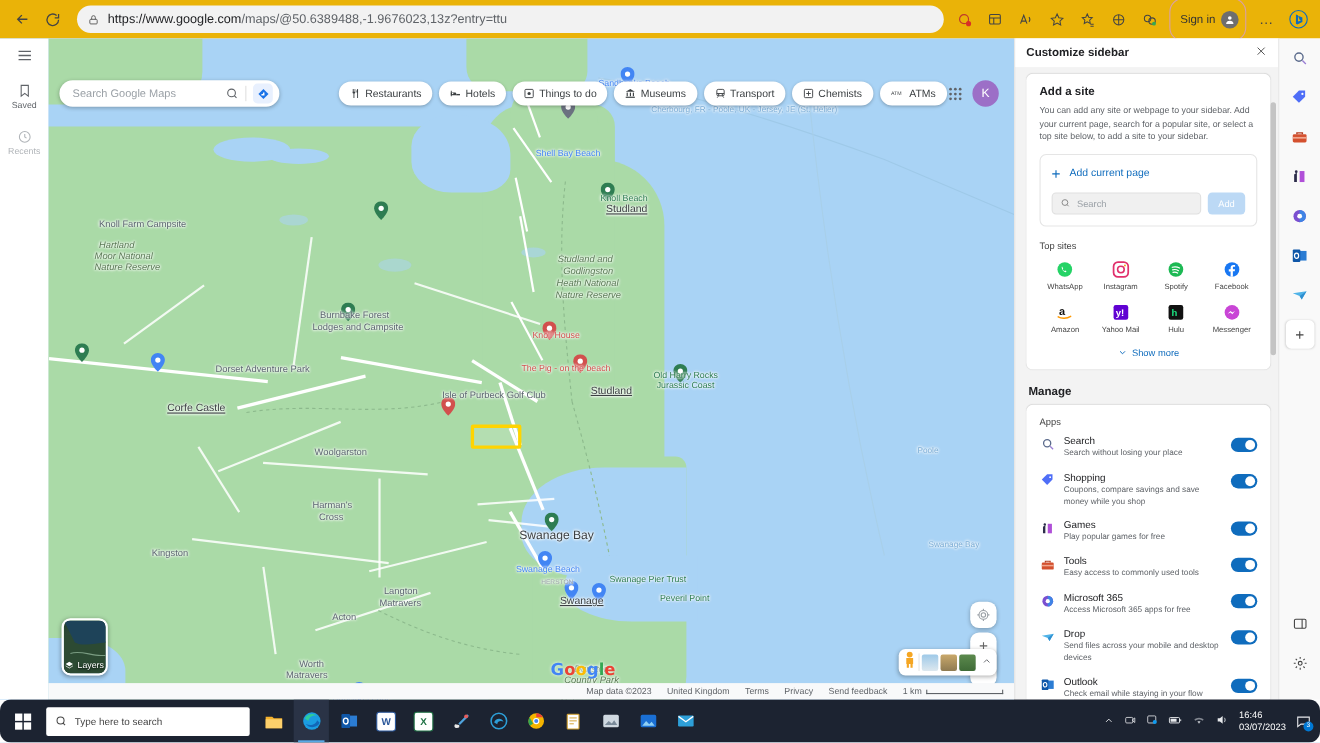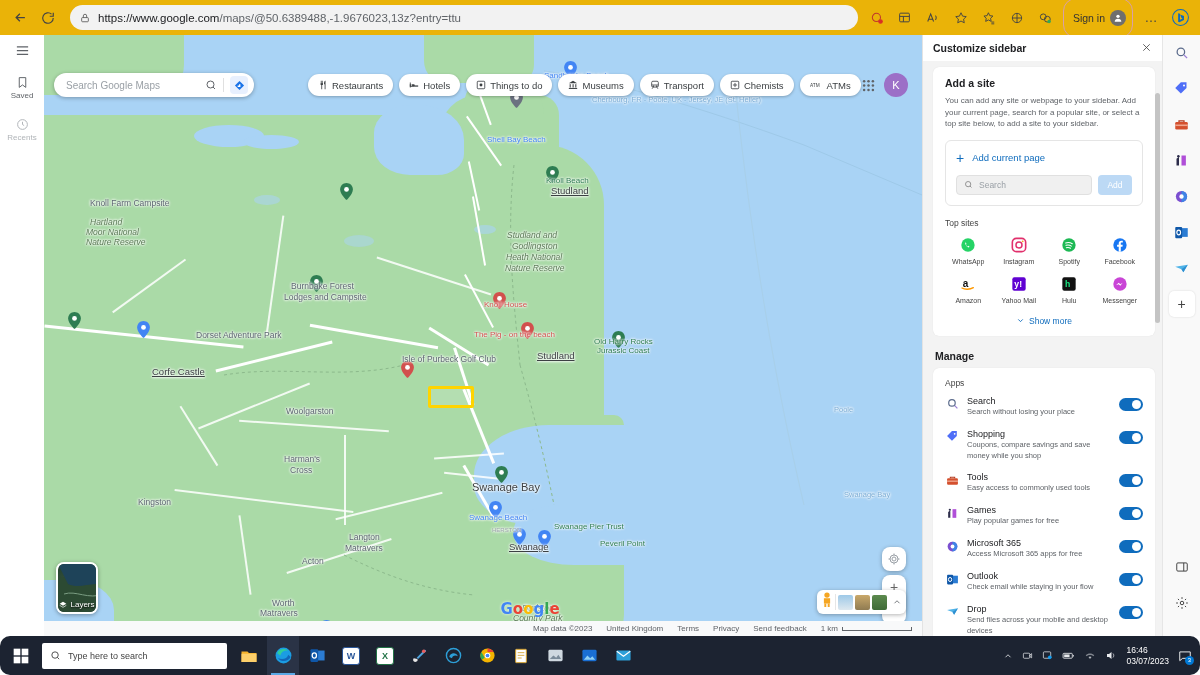--- a/index.html
+++ b/index.html
@@ -929,83 +929,83 @@
               </div>
               <div class="app-txt">
                 <div class="app-name">Shopping</div>
                 <div class="app-sub">Coupons, compare savings and save money while you shop</div>
               </div>
               <div class="toggle"></div>
             </div>
             <div class="app-row">
               <div class="app-ico">
                 <svg width="13" height="13" viewBox="0 0 24 24">
+                  <path d="M4 20V9l4-3v14z" fill="#2c2c4a"></path>
+                  <rect x="12" y="4" width="7" height="16" fill="#b04fd8"></rect>
+                  <circle cx="7" cy="5" r="2" fill="#2c2c4a"></circle>
+                </svg>
+              </div>
+              <div class="app-txt">
+                <div class="app-name">Games</div>
+                <div class="app-sub">Play popular games for free</div>
+              </div>
+              <div class="toggle"></div>
+            </div>
+            <div class="app-row">
+              <div class="app-ico">
+                <svg width="13" height="13" viewBox="0 0 24 24">
                   <rect x="2" y="8" width="20" height="12" rx="2" fill="#d4502e"></rect>
                   <path d="M8 8V6h8v2" stroke="#b33c20" stroke-width="2" fill="none"></path>
                   <rect x="2" y="12" width="20" height="2.5" fill="#f0a68e"></rect>
                 </svg>
               </div>
               <div class="app-txt">
                 <div class="app-name">Tools</div>
                 <div class="app-sub">Easy access to commonly used tools</div>
-              </div>
-              <div class="toggle"></div>
-            </div>
-            <div class="app-row">
-              <div class="app-ico">
-                <svg width="13" height="13" viewBox="0 0 24 24">
-                  <path d="M4 20V9l4-3v14z" fill="#2c2c4a"></path>
-                  <rect x="12" y="4" width="7" height="16" fill="#b04fd8"></rect>
-                  <circle cx="7" cy="5" r="2" fill="#2c2c4a"></circle>
-                </svg>
-              </div>
-              <div class="app-txt">
-                <div class="app-name">Games</div>
-                <div class="app-sub">Play popular games for free</div>
               </div>
               <div class="toggle"></div>
             </div>
             <div class="app-row">
               <div class="app-ico">
                 <svg width="13" height="13" viewBox="0 0 24 24">
                   <circle cx="12" cy="12" r="9" fill="#7b4fd0"></circle>
                   <path d="M12 3a9 9 0 0 1 0 18z" fill="#3f84e5"></path>
                   <circle cx="12" cy="12" r="3.5" fill="#fff"></circle>
                 </svg>
               </div>
               <div class="app-txt">
                 <div class="app-name">Microsoft 365</div>
                 <div class="app-sub">Access Microsoft 365 apps for free</div>
               </div>
               <div class="toggle"></div>
             </div>
             <div class="app-row">
               <div class="app-ico">
                 <svg width="13" height="13" viewBox="0 0 24 24">
+                  <path d="M2 9l20-3-7 12-3-5z" fill="#4fb3e8"></path>
+                  <path d="M12 13l3 5 7-12z" fill="#2f8fd0"></path>
+                </svg>
+              </div>
+              <div class="app-txt">
+                <div class="app-name">Drop</div>
+                <div class="app-sub">Send files across your mobile and desktop devices</div>
+              </div>
+              <div class="toggle"></div>
+            </div>
+            <div class="app-row">
+              <div class="app-ico">
+                <svg width="13" height="13" viewBox="0 0 24 24">
                   <rect x="9" y="5" width="13" height="14" fill="#2b7cd3"></rect>
                   <rect x="2" y="3" width="11" height="18" rx="1.5" fill="#0f57a8"></rect>
                   <ellipse cx="7.5" cy="12" rx="3" ry="3.8" fill="none" stroke="#fff" stroke-width="1.8"></ellipse>
                 </svg>
               </div>
               <div class="app-txt">
                 <div class="app-name">Outlook</div>
                 <div class="app-sub">Check email while staying in your flow</div>
-              </div>
-              <div class="toggle"></div>
-            </div>
-            <div class="app-row">
-              <div class="app-ico">
-                <svg width="13" height="13" viewBox="0 0 24 24">
-                  <path d="M2 9l20-3-7 12-3-5z" fill="#4fb3e8"></path>
-                  <path d="M12 13l3 5 7-12z" fill="#2f8fd0"></path>
-                </svg>
-              </div>
-              <div class="app-txt">
-                <div class="app-name">Drop</div>
-                <div class="app-sub">Send files across your mobile and desktop devices</div>
               </div>
               <div class="toggle"></div>
             </div>
           </div>
       </div>
 
     </div>
 
     <div class="sp-scrollbar">
       <div class="sp-thumb"></div>

